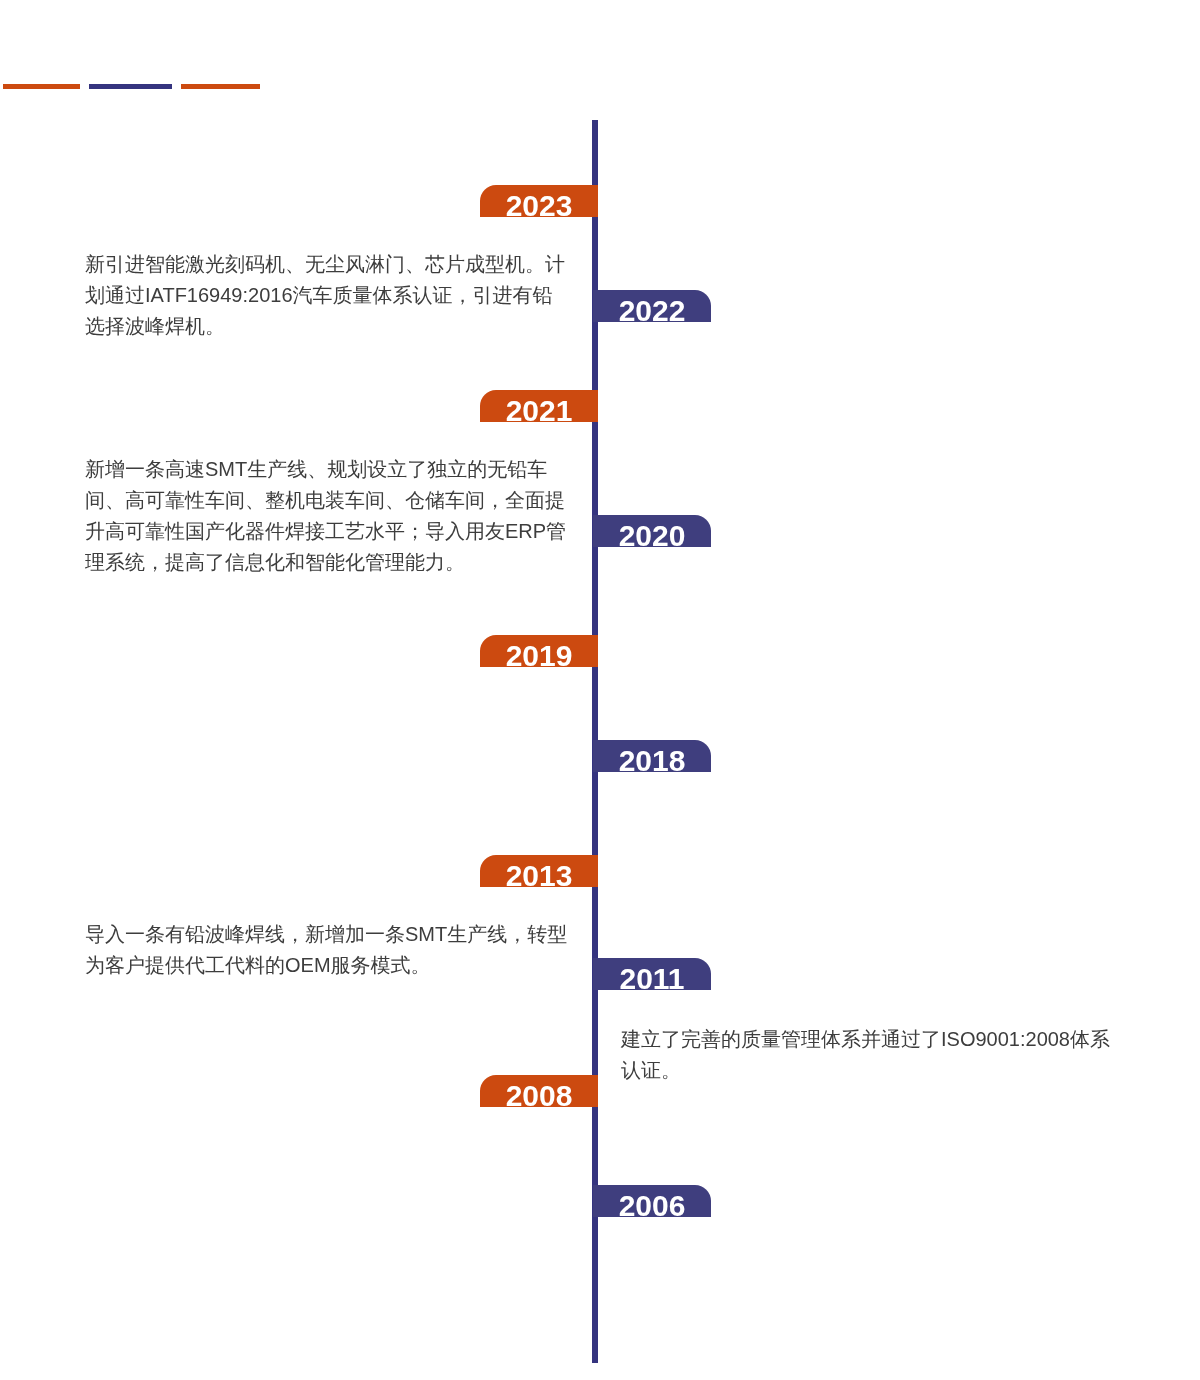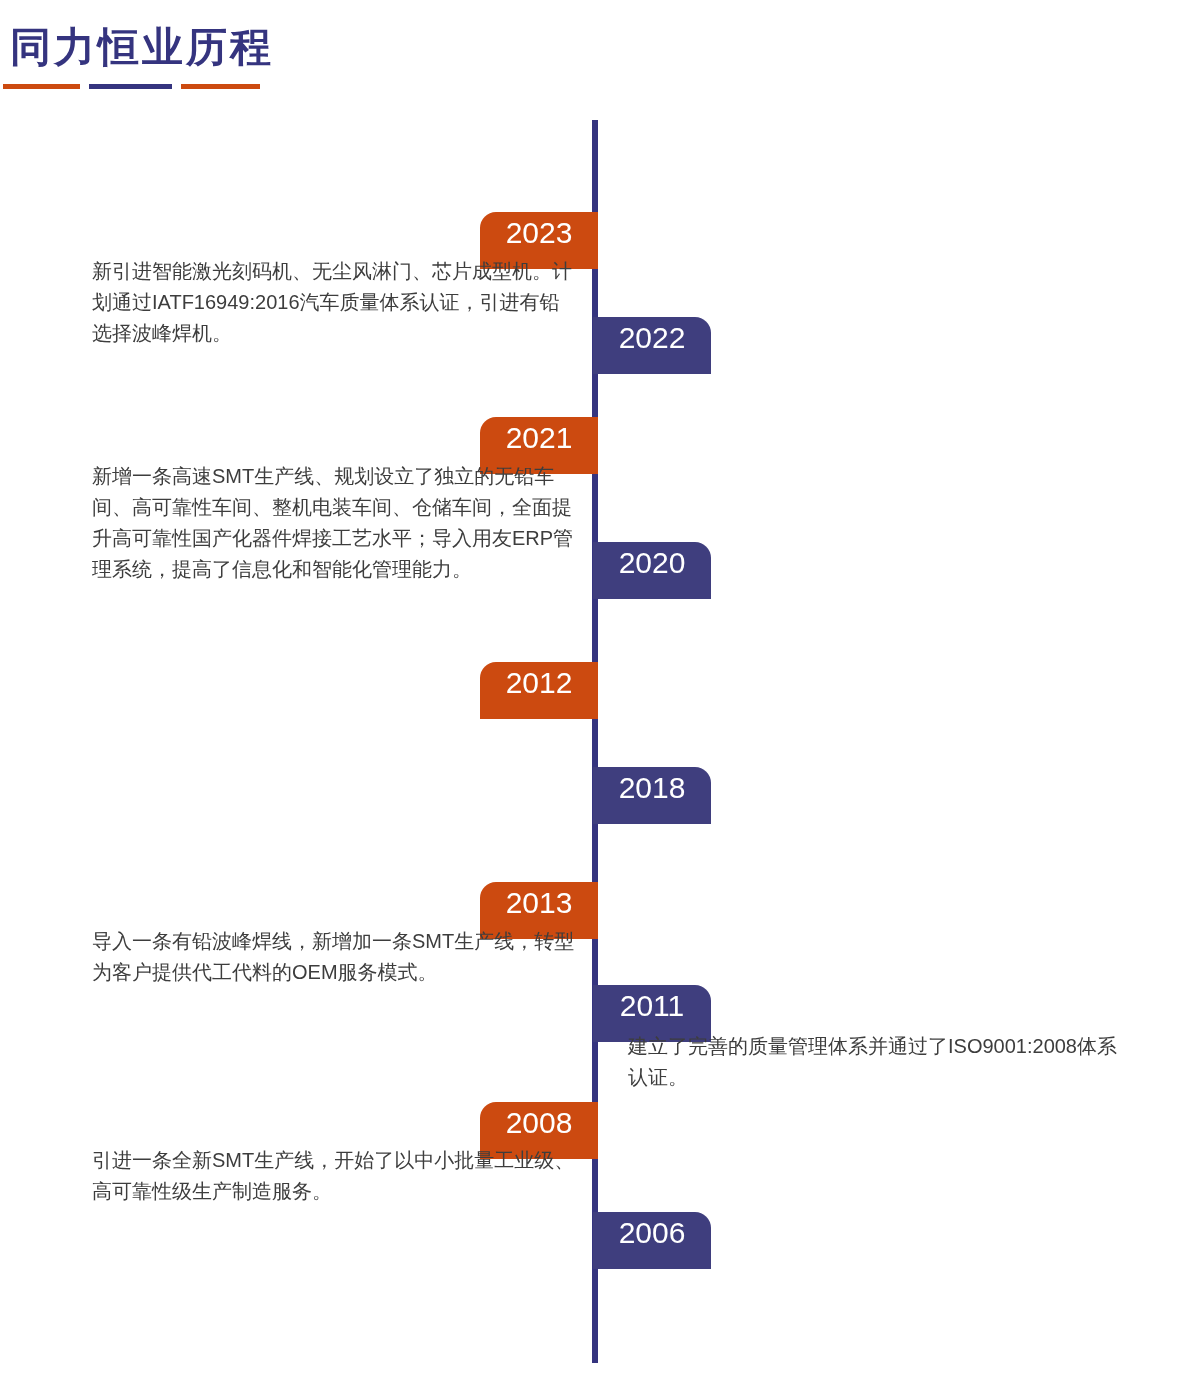--- a/index.html
+++ b/index.html
@@ -36,80 +36,77 @@
   .bar-orange{background:var(--orange);}
   .bar-purple{background:var(--axis);}
   .axis{
     position:absolute;
     left:592px; top:120px;
     width:6px; height:1243px;
     background:var(--axis);
   }
   .badge{
     position:absolute;
-    width:118px; height:57px;
+    width:118px; height:32px;
     line-height:42px;
     text-align:center;
     color:#ffffff;
-    font-weight:normal;
+    font-weight:bold;
     font-size:30px;
-    margin-top:27px;
   }
   .badge.left{
     right:602px;
     background:var(--orange);
     border-radius:16px 0 0 0;
   }
   .badge.right{
     left:593px;
     background:var(--purple);
     border-radius:0 16px 0 0;
   }
   .para{
     position:absolute;
-    margin:12px;
+    margin:5px;
     font-size:20px;
     line-height:31px;
     color:var(--text);
     white-space:pre-line;
   }
   .para.left{ left:80px;  width:484px; }
   .para.right{ left:616px; width:502px; }
 </style>
 </head>
 <body>
 
 <div class="canvas">
 
-  <h1 class="page-title">同力恒业历程</h1>
 
   <div class="underline-bar bar-orange" style="left:3px;width:77px"></div>
   <div class="underline-bar bar-purple" style="left:89px;width:83px"></div>
   <div class="underline-bar bar-orange" style="left:181px;width:79px"></div>
 
   <div class="axis"></div>
 
   <div class="badge left" style="top:185px">2023</div>
   <p class="para left" style="top:244px">新引进智能激光刻码机、无尘风淋门、芯片成型机。计划通过IATF16949:2016汽车质量体系认证，引进有铅选择波峰焊机。</p>
 
   <div class="badge right" style="top:290px">2022</div>
 
   <div class="badge left" style="top:390px">2021</div>
   <p class="para left" style="top:449px">新增一条高速SMT生产线、规划设立了独立的无铅车间、高可靠性车间、整机电装车间、仓储车间，全面提升高可靠性国产化器件焊接工艺水平；导入用友ERP管理系统，提高了信息化和智能化管理能力。</p>
 
   <div class="badge right" style="top:515px">2020</div>
 
-  <div class="badge left" style="top:635px">2012</div>
+  <div class="badge left" style="top:635px">2019</div>
 
   <div class="badge right" style="top:740px">2018</div>
 
   <div class="badge left" style="top:855px">2013</div>
   <p class="para left" style="top:914px">导入一条有铅波峰焊线，新增加一条SMT生产线，转型为客户提供代工代料的OEM服务模式。</p>
 
   <div class="badge right" style="top:958px">2011</div>
   <p class="para right" style="top:1019px">建立了完善的质量管理体系并通过了ISO9001:2008体系认证。</p>
 
   <div class="badge left" style="top:1075px">2008</div>
-  <p class="para left" style="top:1133px">引进一条全新SMT生产线，开始了以中小批量工业级、高可靠性级生产制造服务。</p>
 
   <div class="badge right" style="top:1185px">2006</div>
 
 </div>
 
 </body></html>

